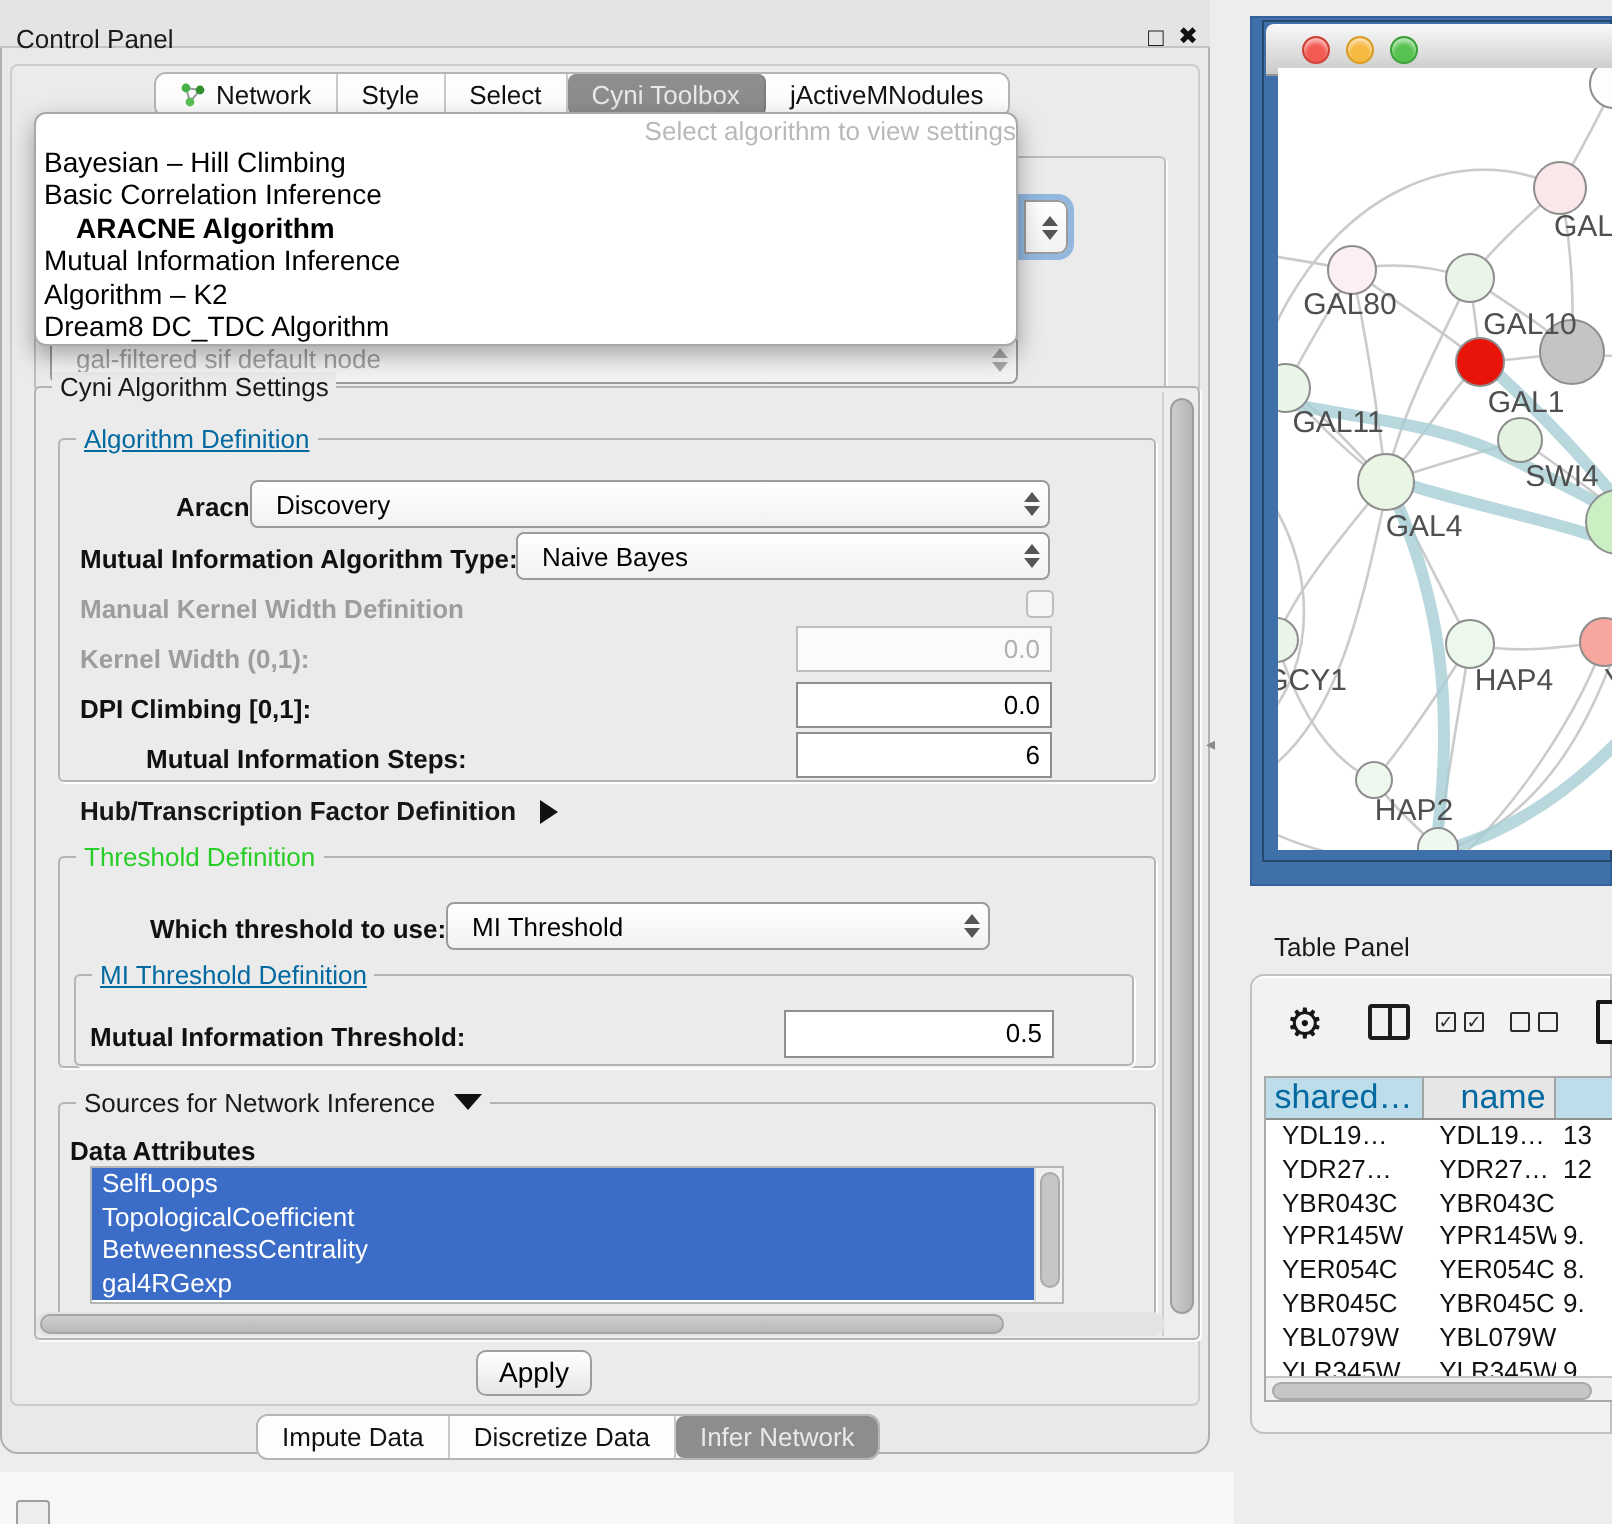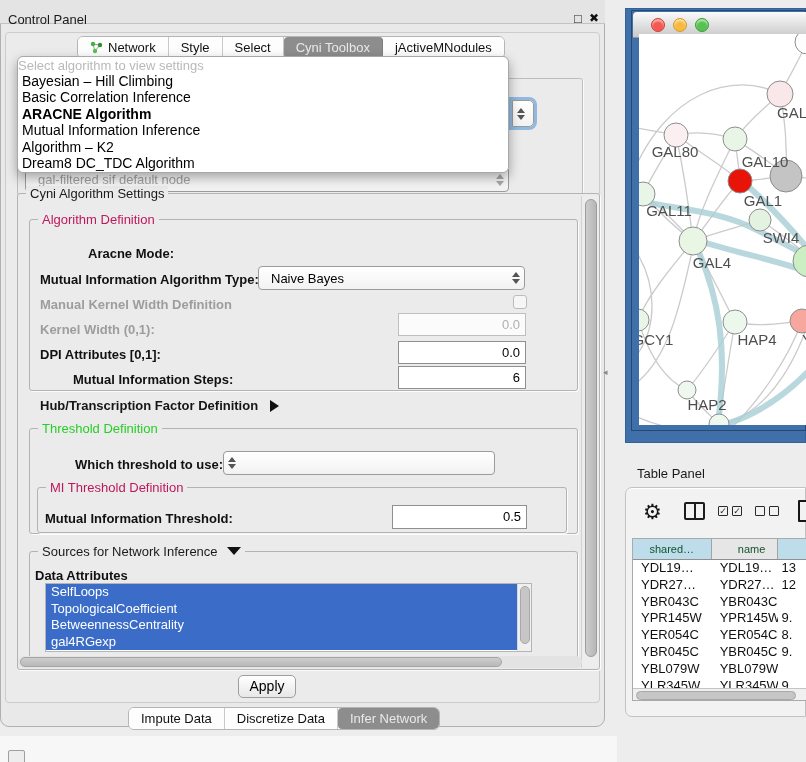--- a/index.html
+++ b/index.html
@@ -26,48 +26,48 @@
     color:#111; border-right:1px solid #c9c9c9; background:#fdfdfd; white-space:nowrap; }
   .seg-item:last-child { border-right:none; }
   .seg-item.sel { background:#8d8d8d; color:#e9e9e9; border-right-color:#7d7d7d; border-radius:4px; }
   .top-tabs { left:77px; top:36px; }
   .bottom-tabs { left:128px; top:707px; }
 
   
   .ghost-group { left:17px; top:78px; width:566px; height:118px;
     border:1px solid #bdbdbd; border-radius:3px; box-shadow:1px 1px 0 rgba(255,255,255,.8); }
   .combo { background:linear-gradient(#ffffff,#f2f2f2); border:1px solid #9b9b9b;
-    border-radius:4px; display:flex; align-items:center; font-size:13px; color:#000; }
+    border-radius:4px; display:flex; align-items:center; font-size:13px; color:#000;justify-content:flex-end; }
   .combo .val { flex:1; padding-left:12px; overflow:hidden; white-space:nowrap; }
   .stepper { width:16px; display:flex; flex-direction:column; align-items:center;
     justify-content:center; gap:2px; }
   .tri-up { width:0; height:0; border-left:4px solid transparent; border-right:4px solid transparent;
     border-bottom:5px solid #555; }
   .tri-dn { width:0; height:0; border-left:4px solid transparent; border-right:4px solid transparent;
     border-top:5px solid #555; }
   .combo-fragment { left:512px; top:100px; width:22px; height:27px;
     border-radius:0 5px 5px 0; box-shadow:0 0 0 3px rgba(98,156,218,.65); }
   .gal-combo { left:25px; top:167px; width:484px; height:25px; }
   .gal-combo .val { color:#a2a2a2; }
 
   
   .algo-popup { left:17px; top:56px; width:492px; height:117px; background:#ffffff;
     border:1px solid #a8a8a8; border-radius:6px; box-shadow:0 5px 12px rgba(0,0,0,.35);
     padding-top:1px; z-index:5; }
-  .algo-prompt { text-align:left; font-size:13px; color:#b9b9b9; height:15px; line-height:15px; }
+  .algo-prompt { text-align:right; font-size:13px; color:#b9b9b9; height:15px; line-height:15px; }
   .algo-item { font-size:14px; color:#000; height:16.4px; line-height:16.4px; padding-left:4px;
     white-space:nowrap; }
-  .algo-item.bold { font-weight:bold; }
+  .algo-item.bold { font-weight:bold;margin-left:16px; }
 
   
   .groupbox { border:1px solid #b3b3b3; border-radius:3px;
     box-shadow:1px 1px 0 rgba(255,255,255,.85); }
   .grouptitle { position:absolute; top:-8px; left:8px; background:#ebebeb; padding:0 4px;
     font-size:13px; color:#1a1a1a; white-space:nowrap; }
-  .grouptitle.blue { color:#be185d; }
+  .grouptitle.blue { color:#0369a1;text-decoration:underline; }
   .grouptitle.green { color:#27ce27; }
   .settings-group { left:17px; top:193px; width:583px; height:477px; background:#ebebeb; }
   .lbl { position:absolute; font-size:13px; font-weight:bold; color:#111; white-space:nowrap; }
   .lbl.dis { color:#9d9d9d; }
   .field { position:absolute; background:#ffffff; border:1px solid #8f8f8f; font-size:13px;
     color:#000; text-align:right; padding:3px 5px 0 0; }
   .field.dis { color:#b0b0b0; border-color:#bfbfbf; background:#fbfbfb; }
   .checkbox { position:absolute; width:14px; height:14px; border:1px solid #bcbcbc;
     border-radius:3px; background:#f6f6f6; }
   .tri-right { display:inline-block; width:0; height:0; border-top:6px solid transparent;
@@ -134,21 +134,21 @@
   .pair { position:absolute; display:flex; gap:4px; }
   .cb-mini { width:10px; height:10px; border:1.5px solid #2a2a2a; border-radius:1px;
     font-size:9px; line-height:8px; text-align:center; color:#2a2a2a; font-weight:bold; }
   .icon-checked-pair { left:92px; top:18px; }
   .icon-unchecked-pair { left:129px; top:18px; }
   .icon-doc-part { position:absolute; left:172px; top:12px; width:16px; height:22px;
     border:2px solid #161616; border-radius:1px; background:#f2f2f2; }
   .tp-table { position:absolute; left:6px; top:50px; width:175px; height:163px;
     background:#ffffff; border:1px solid #aaaaaa; border-right:none; overflow:hidden; }
   .tp-header { display:flex; height:21px; border-bottom:1px solid #8f8f8f; }
-  .tp-hcell { font-size:11px; color:#14532d; text-align:center; line-height:20px;
+  .tp-hcell { font-size:17px; color:#0369a1; text-align:center; line-height:20px;
     border-right:1px solid #a3a3a3; overflow:hidden; white-space:nowrap; }
   .tp-hcell.blue { background:#bcdde9; }
   .tp-hcell.gray { background:#e6e6e6;padding-left:15px; }
   .tp-row { display:flex; height:16.8px; }
   .tp-cell { font-size:13px; color:#111; line-height:16.5px; overflow:hidden; white-space:nowrap; }
   .tp-hscroll { position:absolute; left:0; bottom:0; width:100%; height:12px; background:#f0f0f0;
     border-top:1px solid #c4c4c4; }
   .tp-hthumb { position:absolute; left:3px; top:1.5px; width:160px; height:9px;
     background:#c6c6c6; border:1px solid #a8a8a8; border-radius:5px; }
 
@@ -220,47 +220,55 @@
   </div>
 
   <div class="abs groupbox settings-group">
     <span class="grouptitle">Cyni Algorithm Settings</span>
   </div>
 
   <div class="abs groupbox" style="left:29px;top:219px;width:549px;height:172px;">
     <span class="grouptitle blue">Algorithm Definition</span>
   </div>
   <div class="lbl abs" style="left:40px;top:246px;margin-left:48px;">Aracne Mode:</div>
+  <div class="abs combo" style="left:125px;top:240px;width:400px;height:24px;">
+    <span class="val">Discovery</span>
+    <span class="stepper">
+        <span class="tri-up"></span>
+        <span class="tri-dn"></span>
+      </span>
+  </div>
   <div class="lbl abs" style="left:40px;top:272px;">Mutual Information Algorithm Type:</div>
   <div class="abs combo" style="left:258px;top:266px;width:267px;height:24px;">
     <span class="val">Naive Bayes</span>
     <span class="stepper">
         <span class="tri-up"></span>
         <span class="tri-dn"></span>
       </span>
   </div>
   <div class="lbl dis abs" style="left:40px;top:297px;">Manual Kernel Width Definition</div>
   <div class="checkbox abs" style="left:513px;top:295px;"></div>
   <div class="lbl dis abs" style="left:40px;top:322px;">Kernel Width (0,1):</div>
   <div class="field dis abs" style="left:398px;top:313px;width:128px;height:23px;">0.0</div>
-  <div class="lbl abs" style="left:40px;top:347px;">DPI Attributes [0,1]:</div>
+  <div class="lbl abs" style="left:40px;top:347px;">DPI Climbing [0,1]:</div>
   <div class="field abs" style="left:398px;top:341px;width:128px;height:23px;">0.0</div>
   <div class="lbl abs" style="left:40px;top:372px;padding-left:33px;">Mutual Information Steps:</div>
   <div class="field abs" style="left:398px;top:366px;width:128px;height:23px;">6</div>
 
   <div class="abs" style="left:40px;top:398px;font-size:13px;font-weight:bold;color:#161616;">
     <span>Hub/Transcription Factor Definition</span>
     <span class="tri-right" style="margin-left:8px;"></span>
   </div>
 
   <div class="abs groupbox" style="left:29px;top:428px;width:549px;height:106px;">
     <span class="grouptitle green">Threshold Definition</span>
   </div>
   <div class="lbl abs" style="left:75px;top:457px;">Which threshold to use:</div>
   <div class="abs combo" style="left:223px;top:451px;width:272px;height:24px;">
+    <span class="val">MI Threshold</span>
     <span class="stepper">
         <span class="tri-up"></span>
         <span class="tri-dn"></span>
       </span>
   </div>
   <div class="abs groupbox" style="left:37px;top:487px;width:530px;height:46px;">
     <span class="grouptitle blue">MI Threshold Definition</span>
   </div>
   <div class="lbl abs" style="left:45px;top:511px;">Mutual Information Threshold:</div>
   <div class="field abs" style="left:392px;top:505px;width:135px;height:24px;">0.5</div>

